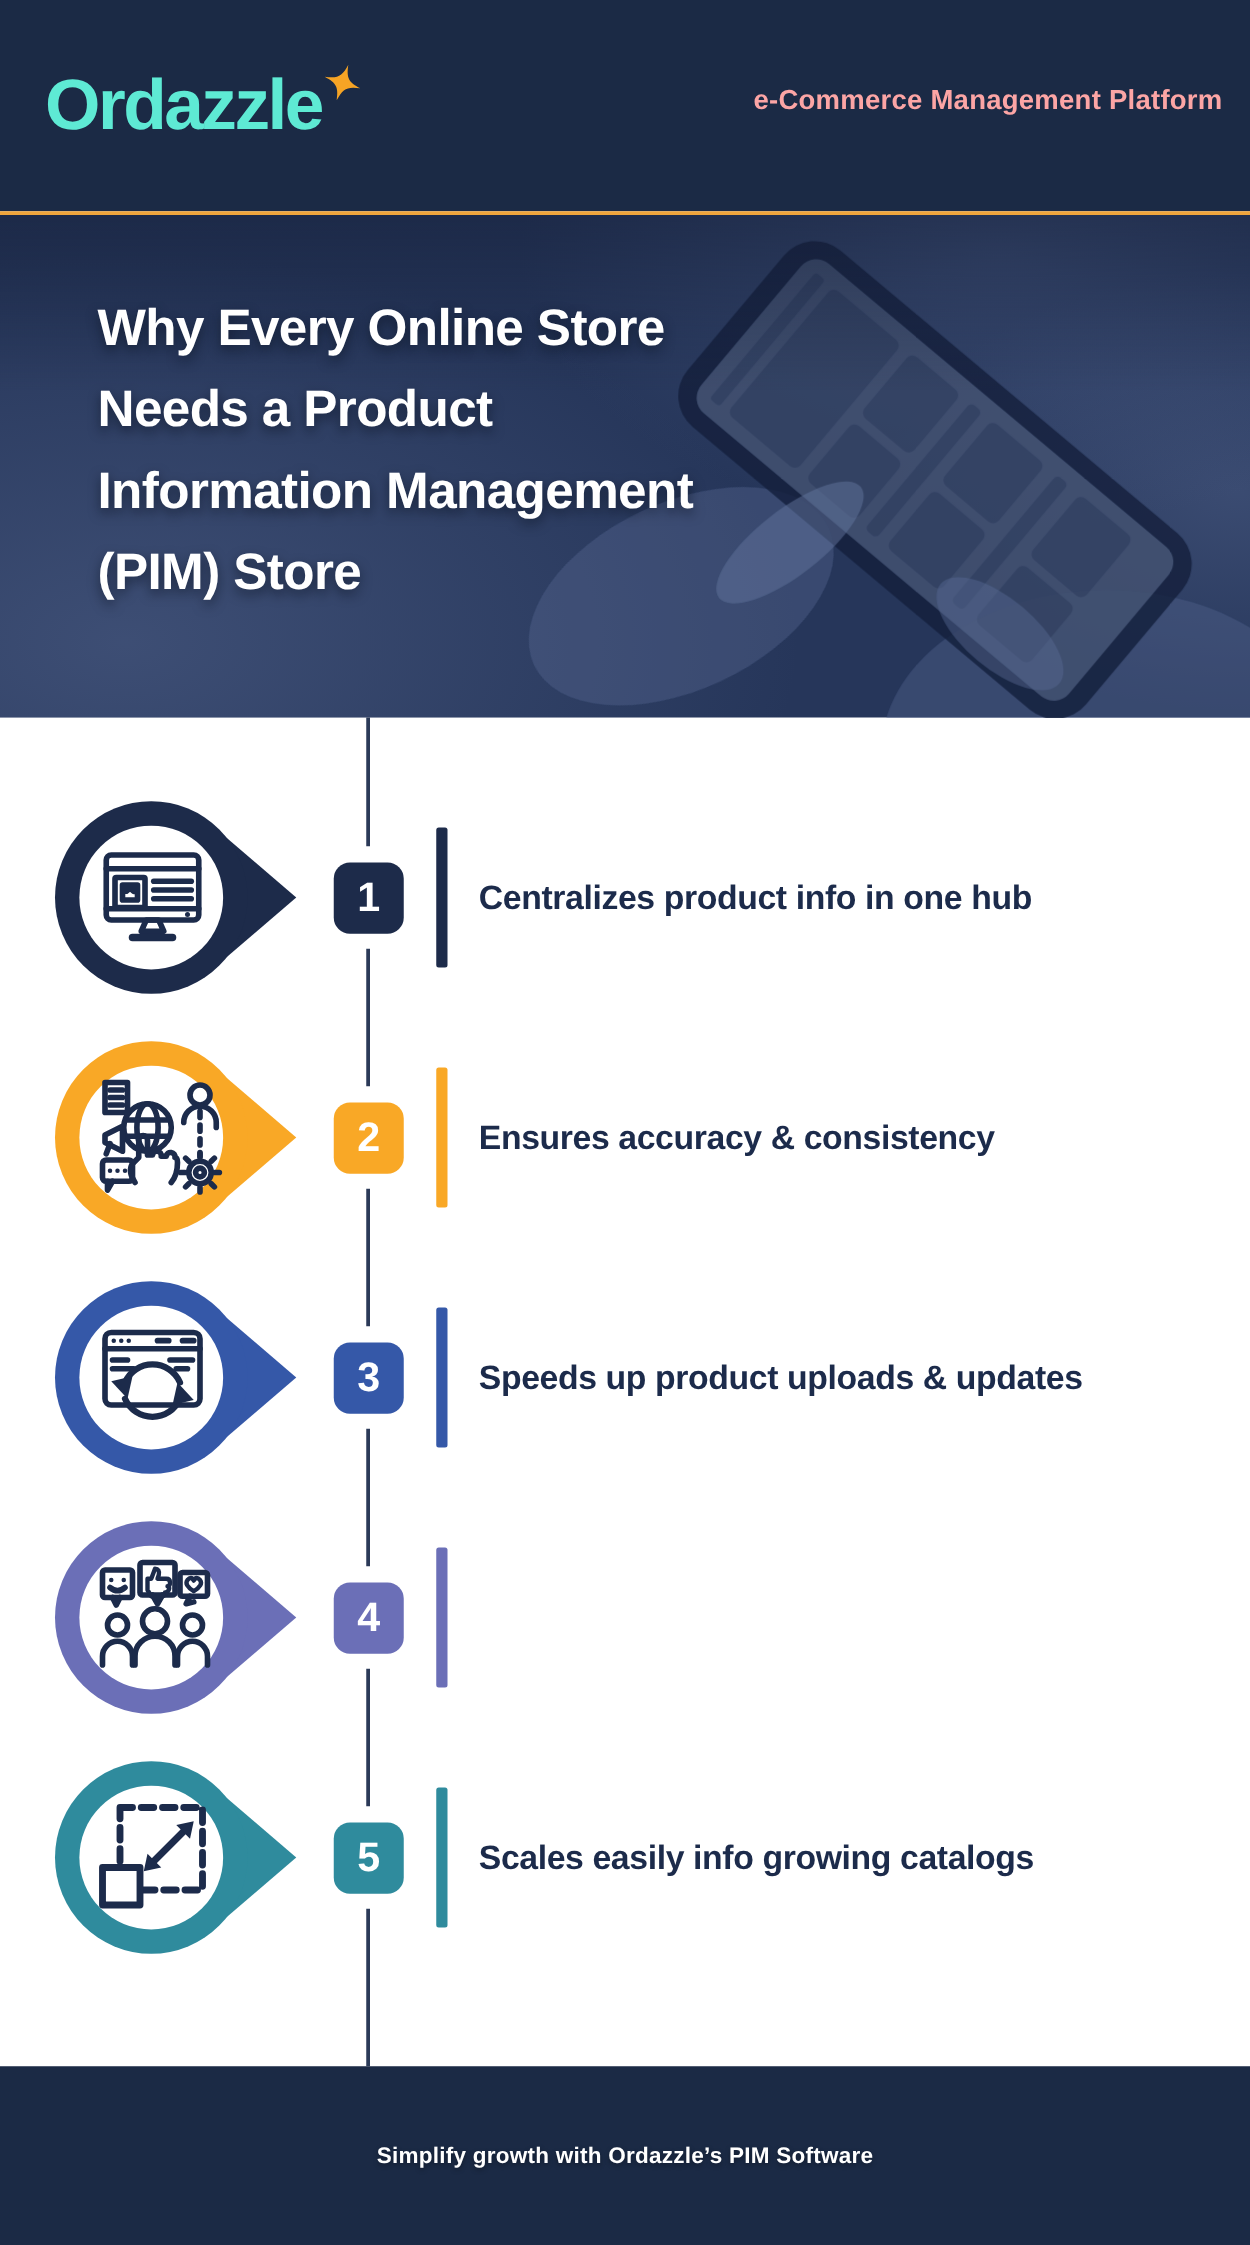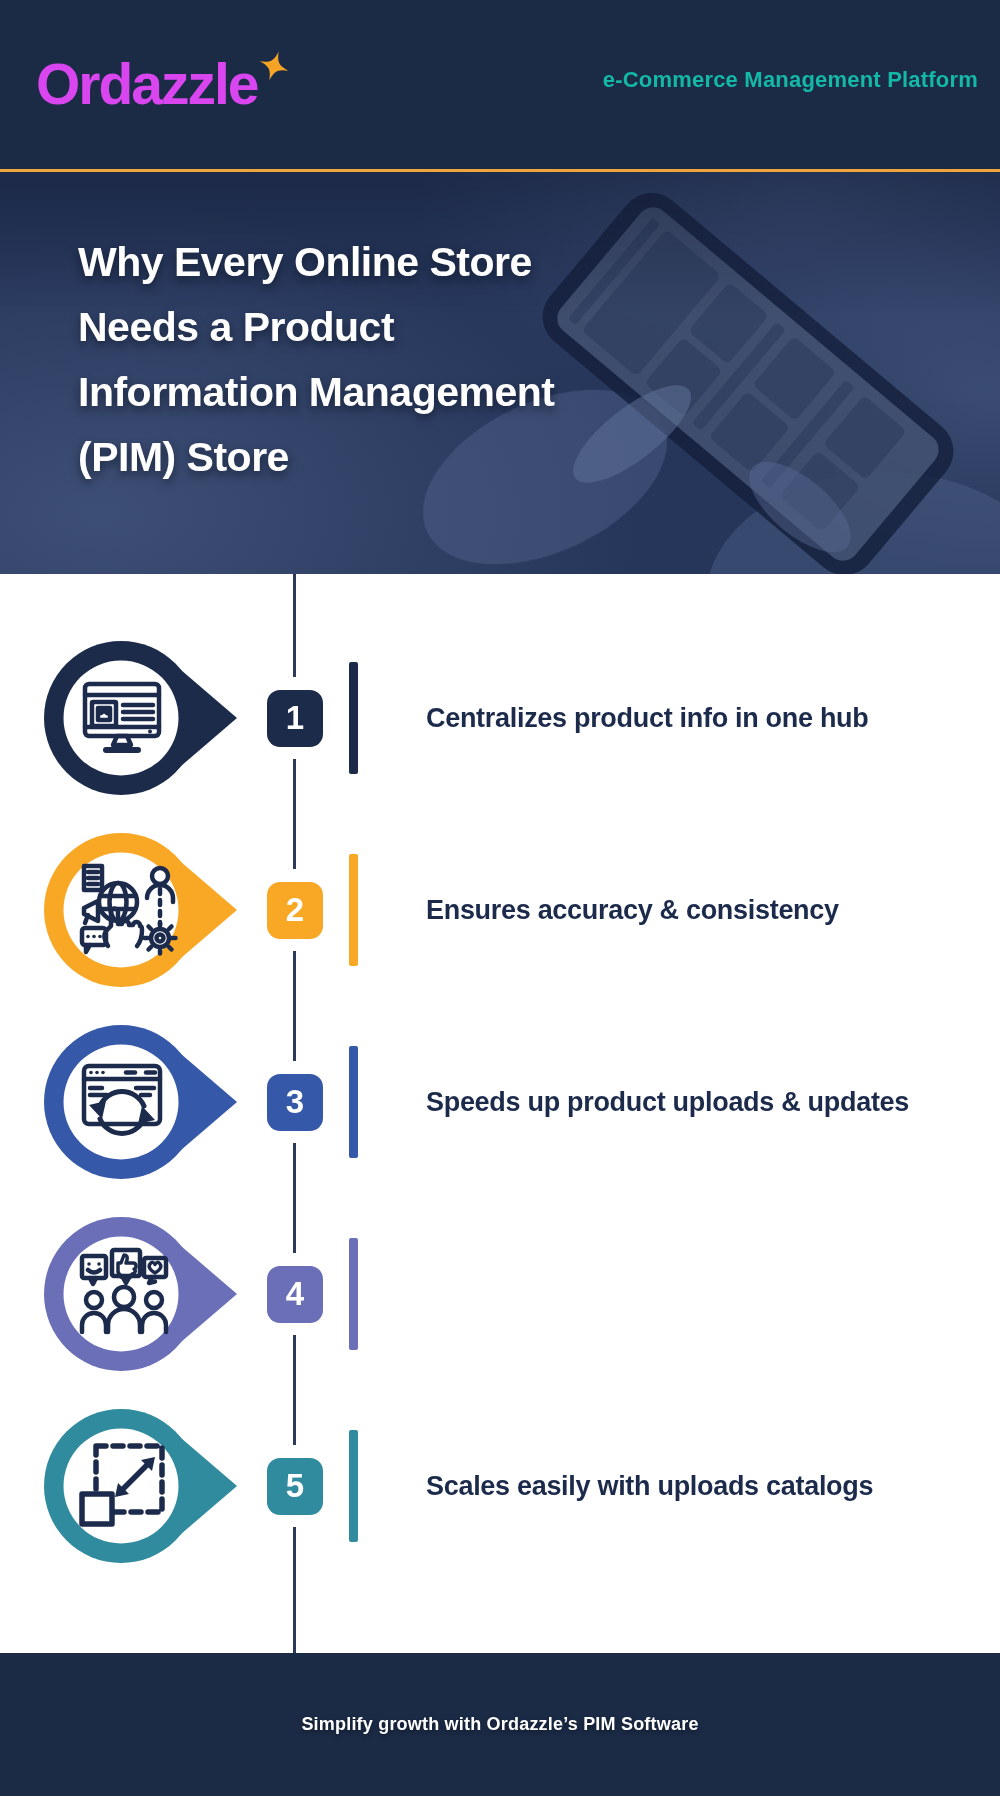--- a/index.html
+++ b/index.html
@@ -4,23 +4,23 @@
 <style>
   html,body{margin:0;padding:0;}
   body{width:1000px;height:1796px;position:relative;overflow:hidden;background:#fff;
        font-family:"Liberation Sans",sans-serif;}
 
   
   .header{position:absolute;top:0;left:0;width:1000px;height:169px;background:#1B2A45;
           display:flex;align-items:center;justify-content:space-between;
           padding:0 22px 0 36px;box-sizing:border-box;}
   .logo{display:flex;align-items:flex-start;}
-  .logo-text{color:#d946ef;font-size:57px;font-weight:bold;letter-spacing:-2px;line-height:1;}
+  .logo-text{color:#5eead4;font-size:57px;font-weight:bold;letter-spacing:-2px;line-height:1;}
   .logo-star{margin:-8px 0 0 -2px;}
-  .tagline{color:#14b8a6;font-size:22px;font-weight:bold;letter-spacing:.2px;margin-top:-10px;}
+  .tagline{color:#fca5a5;font-size:22px;font-weight:bold;letter-spacing:.2px;margin-top:-10px;}
   .gold-line{position:absolute;top:169px;left:0;width:1000px;height:3px;background:#EFA53C;}
 
   
   .hero{position:absolute;top:172px;left:0;width:1000px;height:402px;overflow:hidden;
         background:
           radial-gradient(900px 520px at 10% 85%, rgba(96,114,156,.40), transparent 60%),
           radial-gradient(700px 400px at 80% 8%,  rgba(80,98,140,.45), transparent 55%),
           radial-gradient(520px 320px at 99% 55%, rgba(92,110,152,.38), transparent 55%),
           #26365A;}
   .hero-photo{position:absolute;top:0;left:0;}
@@ -35,21 +35,21 @@
   .pin{position:absolute;left:38px;top:1px;}
   .art{stroke:#1C2B4B;stroke-width:4.5;fill:none;stroke-linecap:round;stroke-linejoin:round;}
   .artf{fill:#1C2B4B;stroke:none;}
   .badge-wrap{position:absolute;left:265px;top:44px;width:60px;height:82px;background:#fff;
         display:flex;align-items:center;justify-content:center;}
   .badge{width:56px;height:57px;border-radius:13px;background:var(--accent);color:#fff;
         font-size:33px;font-weight:bold;display:flex;align-items:center;justify-content:center;}
   .bar{position:absolute;left:349px;top:29px;width:9px;height:112px;background:var(--accent);
         border-radius:2px;}
   .label{position:absolute;left:383px;top:50%;transform:translateY(-50%);
-        font-size:27px;line-height:38px;font-weight:bold;color:#1C2B4B;letter-spacing:-.3px;margin-left:43px;}
+        font-size:27px;line-height:38px;font-weight:bold;color:#1C2B4B;letter-spacing:-.3px;}
 
   
   .footer{position:absolute;left:0;top:1653px;width:1000px;height:143px;background:#1B2A45;
         display:flex;align-items:center;justify-content:center;}
   .footer-text{color:#fff;font-size:18px;font-weight:bold;letter-spacing:.2px;
         text-shadow:0 2px 4px rgba(0,0,0,.35);}
 </style>
 </head>
 <body>
 
@@ -251,20 +251,20 @@
     <g class="artf">
       <path d="M117,55 L103,58 L114,69 Z"></path>
       <path d="M77,95 L91,92 L80,81 Z"></path>
     </g>
   </svg>
   <div class="badge-wrap">
     <div class="badge">5</div>
   </div>
   <div class="bar"></div>
   <div class="label">
-    <div>Scales easily with uploads catalogs</div>
+    <div>Scales easily info growing catalogs</div>
     <div></div>
   </div>
 </div>
 
 <div class="footer">
   <div class="footer-text">Simplify growth with Ordazzle’s PIM Software</div>
 </div>
 
 </body></html>

